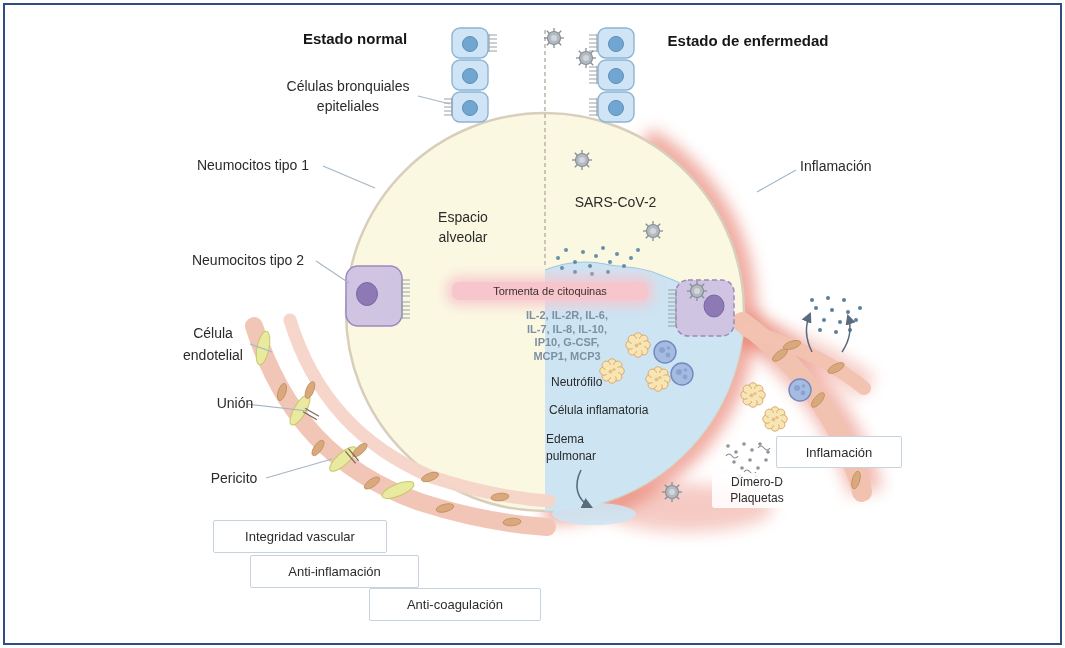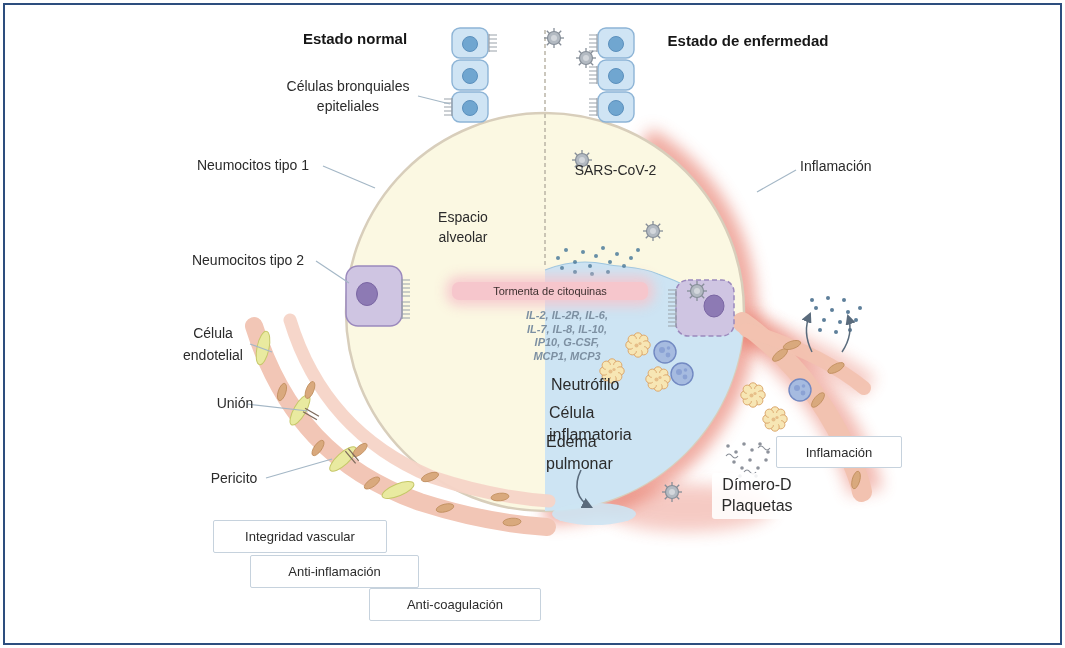--- a/index.html
+++ b/index.html
@@ -4,26 +4,26 @@
 <style>
   html,body{margin:0;padding:0;background:#fff;}
   body{width:1065px;height:648px;}
   .figure{position:relative;width:1065px;height:648px;background:#fff;overflow:hidden;
           font-family:"Liberation Sans","DejaVu Sans",sans-serif;color:#2b2b2b;}
   .frame{position:absolute;inset:3px;border:2px solid #2d4e7e;z-index:60;pointer-events:none;}
   svg.art{position:absolute;left:0;top:0;z-index:1;}
   .lbl{position:absolute;z-index:10;line-height:1.35;}
   .t{font-weight:bold;font-size:15px;color:#161616;text-align:center;}
   .a{font-size:14px;text-align:center;}
-  .s{font-size:16px;}
+  .s{font-size:12px;}
   .storm{position:absolute;z-index:9;text-align:center;font-size:11px;color:#3d2f2f;
          background:#f6c6cc;border-radius:7px;padding:3px 6px;
          box-shadow:0 0 12px 6px rgba(246,198,204,0.85);}
   .cyto{position:absolute;z-index:10;text-align:center;font-size:11px;font-weight:bold;
-        color:#7d90a2;line-height:13.5px;font-style:italic;}
+        color:#7d90a2;line-height:13.5px;}
   .box{position:absolute;z-index:20;background:#ffffff;border:1px solid #c6d2dd;border-radius:2px;
        display:flex;align-items:center;justify-content:center;font-size:13px;color:#2b2b2b;}
   .whitebg{background:rgba(255,255,255,0.88);border-radius:3px;padding:2px 3px;}
 </style>
 </head>
 <body>
 
 <div class="figure">
   <div class="frame"></div>
 
@@ -280,21 +280,21 @@
   <div class="lbl a" style="left:268px;top:76px;width:160px;line-height:1.45;">Células bronquiales epiteliales</div>
 
   <div class="lbl t" style="left:662px;top:31px;width:172px;">Estado de enfermedad</div>
   <div class="lbl a" style="left:183px;top:156px;width:140px;">Neumocitos tipo 1</div>
   <div class="lbl a" style="left:178px;top:251px;width:140px;">Neumocitos tipo 2</div>
   <div class="lbl a" style="left:168px;top:323px;width:90px;line-height:1.55;">Célula endotelial</div>
   <div class="lbl a" style="left:207px;top:394px;width:56px;">Unión</div>
   <div class="lbl a" style="left:202px;top:469px;width:64px;">Pericito</div>
   <div class="lbl a" style="left:418px;top:207px;width:90px;line-height:1.45;">Espacio alveolar</div>
 
-  <div class="lbl a" style="left:568px;top:161px;width:95px;text-align:center;">SARS-CoV-2</div>
+  <div class="lbl a" style="left:568px;top:193px;width:95px;text-align:center;">SARS-CoV-2</div>
   <div class="lbl a" style="left:800px;top:157px;width:95px;text-align:left;">Inflamación</div>
 
   <div class="storm" style="left:452px;top:282px;width:184px;">
     <span>Tormenta de citoquinas</span>
   </div>
   <div class="cyto" style="left:492px;top:309px;width:150px;">
     <div>IL-2, IL-2R, IL-6,</div>
     <div>IL-7, IL-8, IL-10,</div>
     <div>IP10, G-CSF,</div>
     <div>MCP1, MCP3</div>

